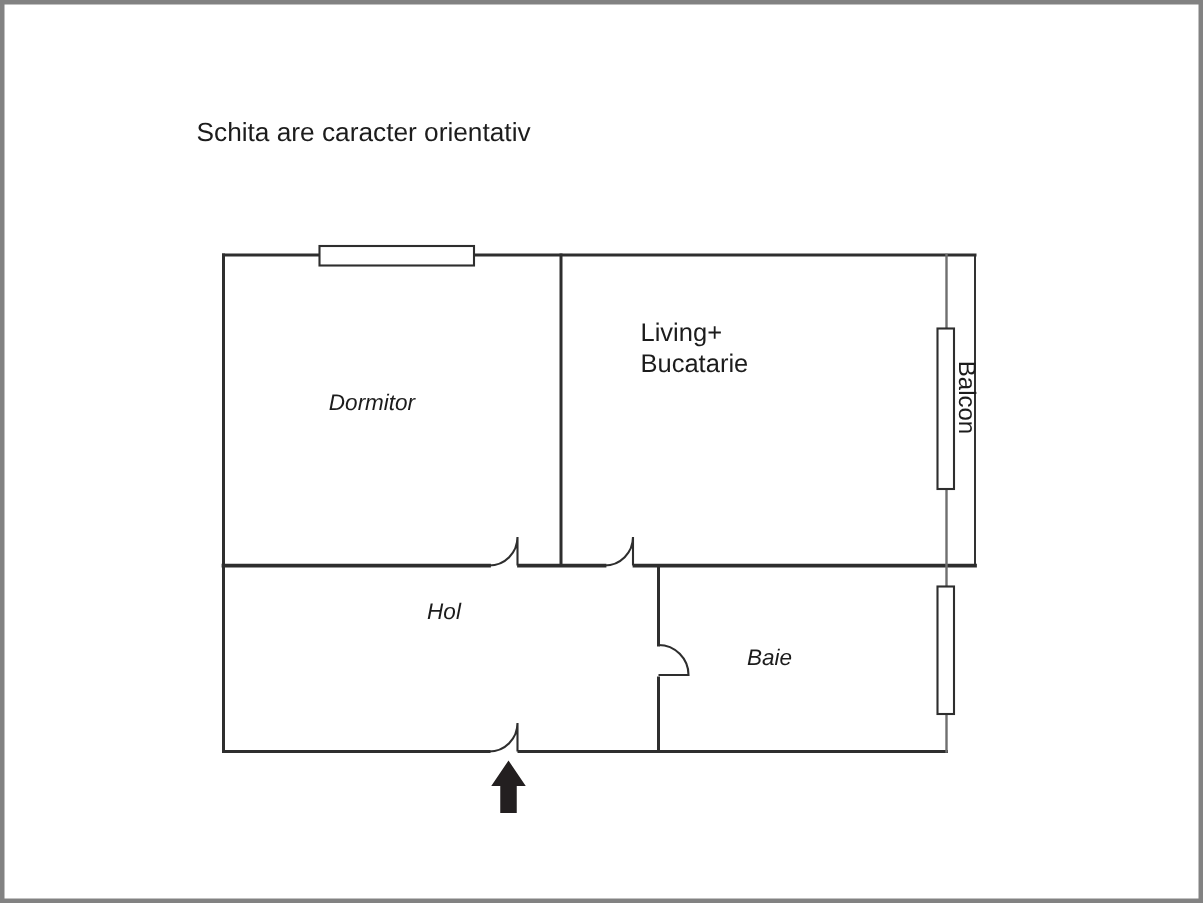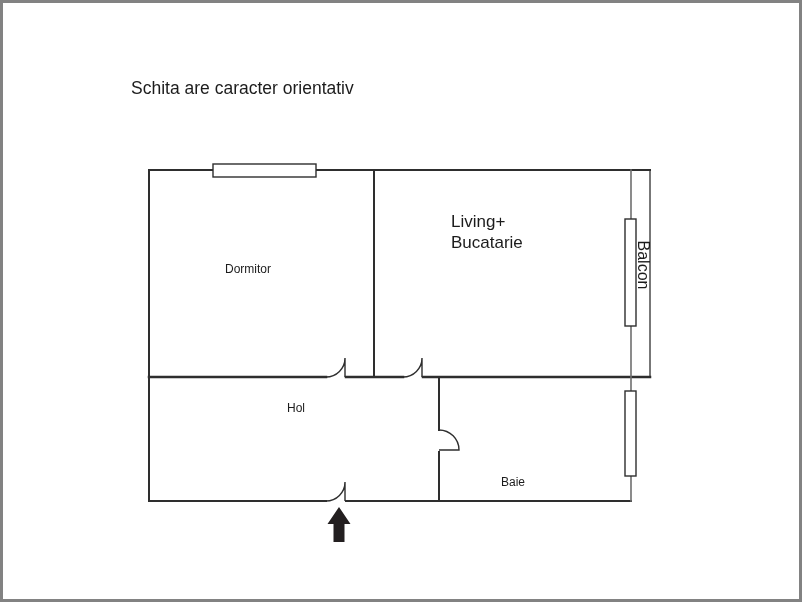--- a/index.html
+++ b/index.html
@@ -32,34 +32,35 @@
   .wall{ stroke:var(--wall); stroke-width:2; fill:none; stroke-linecap:square; }
   .wall-thick{ stroke:var(--wall); stroke-width:2.5; fill:none; stroke-linecap:square; }
   .wall-thin{ stroke:var(--wall); stroke-width:1.3; fill:none; stroke-linecap:square; }
   .wall-gray{ stroke:var(--wall_gray); stroke-width:1.6; fill:none; stroke-linecap:square; }
   .window-rect{ fill:var(--background); stroke:var(--wall); stroke-width:1.4; }
   .door{ stroke:var(--wall); stroke-width:1.4; fill:none; }
   .arrow{ fill:var(--arrow); stroke:none; }
   .label{
     position:absolute;
     color:var(--text);
-    font-size:12px;
+    font-size:15px;
     white-space:nowrap;
+    font-style:italic;
   }
   .label.centered{ transform:translate(-50%,-50%); }
   .note{
     position:absolute;
     left:128px; top:75px;
     color:var(--text);
     font-size:17.5px;
     white-space:nowrap;
   }
   .living-label{
     position:absolute;
-    left:448px; top:208px;
+    left:424px; top:208px;
     color:var(--text);
     font-size:17px;
     line-height:21px;
   }
   .balcon-label{
     position:absolute;
     left:640px; top:262px;
     color:var(--text);
     font-size:16px;
     transform:translate(-50%,-50%) rotate(90deg);
@@ -104,17 +105,17 @@
 
   <div class="label centered" style="left:245px; top:266px;">Dormitor</div>
 
   <div class="living-label">
     <div>Living+</div>
     <div>Bucatarie</div>
   </div>
 
   <div class="label centered" style="left:293px; top:405px;">Hol</div>
 
-  <div class="label centered" style="left:510px; top:436px;margin-top:43px;">Baie</div>
+  <div class="label centered" style="left:510px; top:436px;">Baie</div>
 
   <div class="balcon-label">Balcon</div>
 
 </div>
 
 </body></html>

